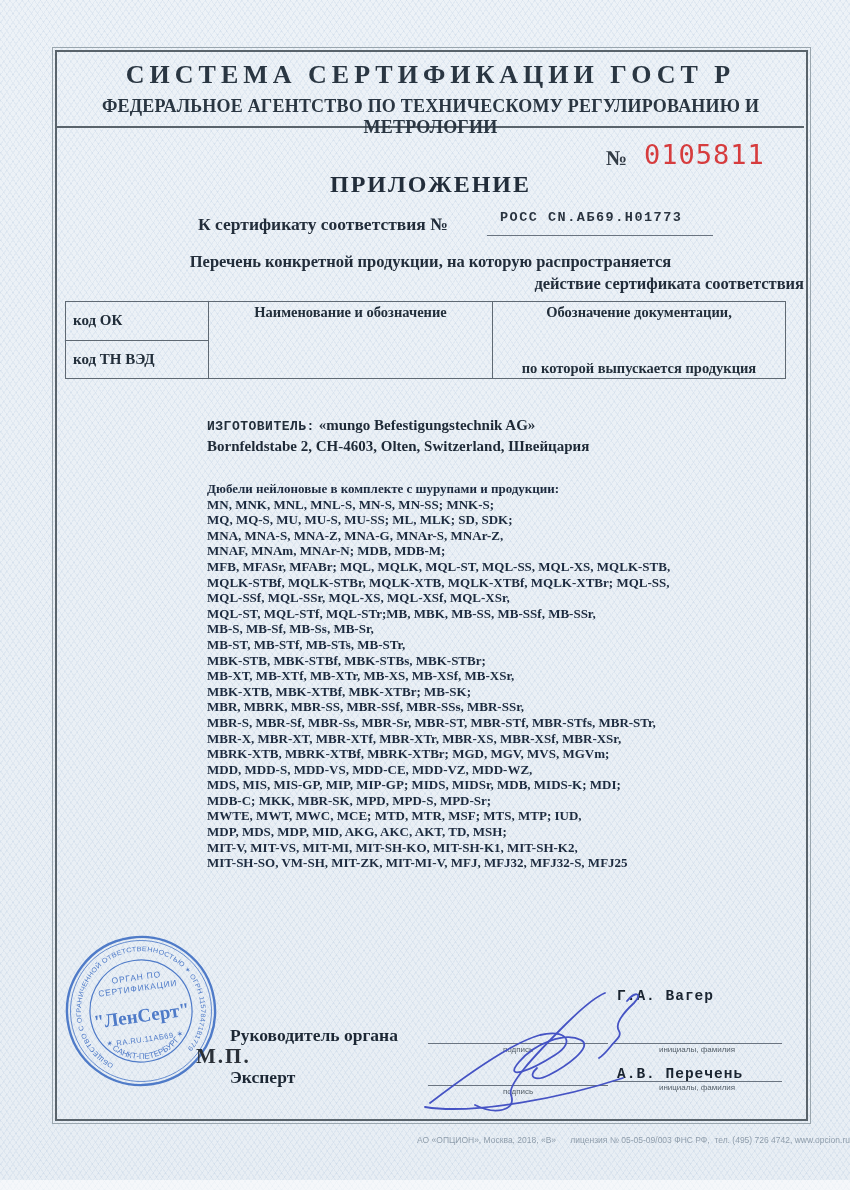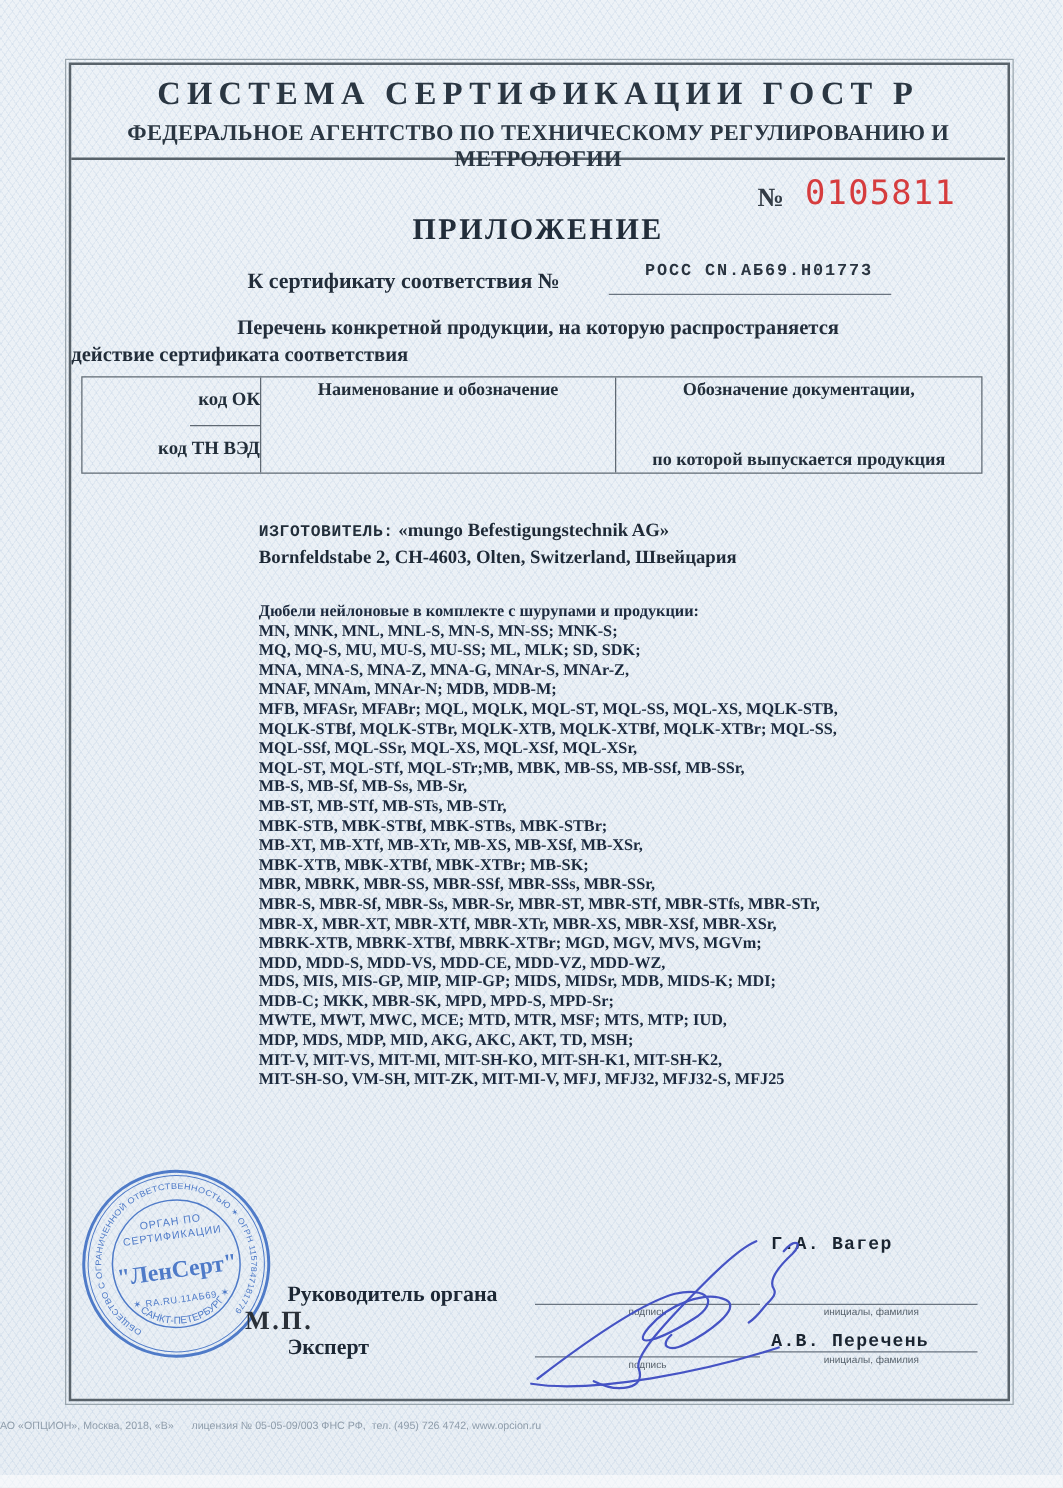--- a/index.html
+++ b/index.html
@@ -18,27 +18,27 @@
   .header-rule{position:absolute;left:57px;top:126px;width:747px;height:0;border-top:2px solid #59636b;}
   
   .hdr-title{left:57px;top:60px;width:747px;text-align:center;font-weight:bold;font-size:26px;letter-spacing:5px;color:#2a3642;}
   .hdr-sub{left:57px;top:96px;width:747px;text-align:center;font-weight:bold;font-size:18px;letter-spacing:0.2px;color:#2a3642;}
   
   .no-label{left:606px;top:146px;font-size:21px;font-weight:bold;color:#333c46;}
   .no-value{left:644px;top:139px;font-family:"DejaVu Sans Mono",monospace;font-size:27px;letter-spacing:1px;color:#d63c3e;}
   
   .appendix{left:57px;top:171px;width:747px;text-align:center;font-weight:bold;font-size:24px;letter-spacing:2px;color:#222d3a;}
   .cert-label{left:198px;top:214px;font-weight:bold;font-size:17.5px;color:#222d3a;}
-  .cert-value{left:516px;top:210px;font-family:"Liberation Mono",monospace;font-weight:bold;font-size:13.5px;letter-spacing:1.5px;color:#2a3440;text-align:center;}
+  .cert-value{left:500px;top:210px;font-family:"Liberation Mono",monospace;font-weight:bold;font-size:13.5px;letter-spacing:1.5px;color:#2a3440;text-align:center;}
   .cert-line{left:487px;top:235px;width:226px;border-top:1px solid #6a7480;}
   .scope1{left:57px;top:252px;width:747px;text-align:center;font-weight:bold;font-size:16.5px;color:#222d3a;}
-  .scope2{left:57px;top:274px;width:747px;text-align:left;font-weight:bold;font-size:16.5px;color:#222d3a;}
+  .scope2{left:57px;top:274px;width:747px;text-align:right;font-weight:bold;font-size:16.5px;color:#222d3a;}
   
   .tbl{left:65px;top:301px;width:719px;height:76px;border:1px solid #5f6973;display:flex;}
-  .tbl .c1{width:142px;border-right:1px solid #5f6973;display:flex;flex-direction:column;align-items:flex-end;}
+  .tbl .c1{width:142px;border-right:1px solid #5f6973;display:flex;flex-direction:column;}
   .tbl .c1 > div{flex:1;display:flex;align-items:center;padding-left:7px;font-weight:bold;font-size:15px;}
   .tbl .c1 > div:first-child{border-bottom:1px solid #5f6973;}
   .tbl .c2{width:283px;border-right:1px solid #5f6973;}
   .tbl .c3{flex:1;}
   .tbl .c2,.tbl .c3{display:flex;flex-direction:column;justify-content:space-between;text-align:center;font-weight:bold;font-size:14.5px;line-height:20px;}
   
   .mfr{left:207px;top:417px;font-size:15px;}
   .mfr .lbl{font-family:"Liberation Mono",monospace;font-weight:bold;font-size:13px;letter-spacing:0.5px;}
   .mfr .nm{font-weight:bold;font-size:15px;color:#1e2936;}
   .mfr-addr{left:207px;top:438px;font-weight:bold;font-size:15px;color:#1e2936;}
@@ -57,21 +57,21 @@
   .sigcap2{left:428px;top:1087px;width:180px;text-align:center;}
   .name1{left:617px;top:988px;}
   .name2{left:617px;top:1066px;}
   .sig-name{font-family:"Liberation Mono",monospace;font-weight:bold;font-size:14.5px;letter-spacing:1px;color:#1a2430;}
   .nameline1{left:612px;top:1043px;width:170px;border-top:1px solid #6a7480;}
   .nameline2{left:612px;top:1081px;width:170px;border-top:1px solid #6a7480;}
   .namecap1{left:612px;top:1045px;width:170px;text-align:center;}
   .namecap2{left:612px;top:1083px;width:170px;text-align:center;}
   .sig-ink{left:415px;top:985px;}
   
-  .footer{left:0;top:1135px;width:850px;text-align:left;font-family:"Liberation Sans",sans-serif;font-size:8.5px;color:#8f9dab;white-space:pre;}
+  .footer{left:0;top:1135px;width:850px;text-align:right;font-family:"Liberation Sans",sans-serif;font-size:8.5px;color:#8f9dab;white-space:pre;}
   .scan-edge{left:0;bottom:0;width:850px;height:10px;background:rgba(255,255,255,0.55);}
   .stamp-text{font-family:"Liberation Sans",sans-serif;fill:#3f6fc4;}
 </style>
 </head>
 <body>
 
 <div class="page">
 
   <div class="frame"></div>
   <div class="header-rule"></div>

